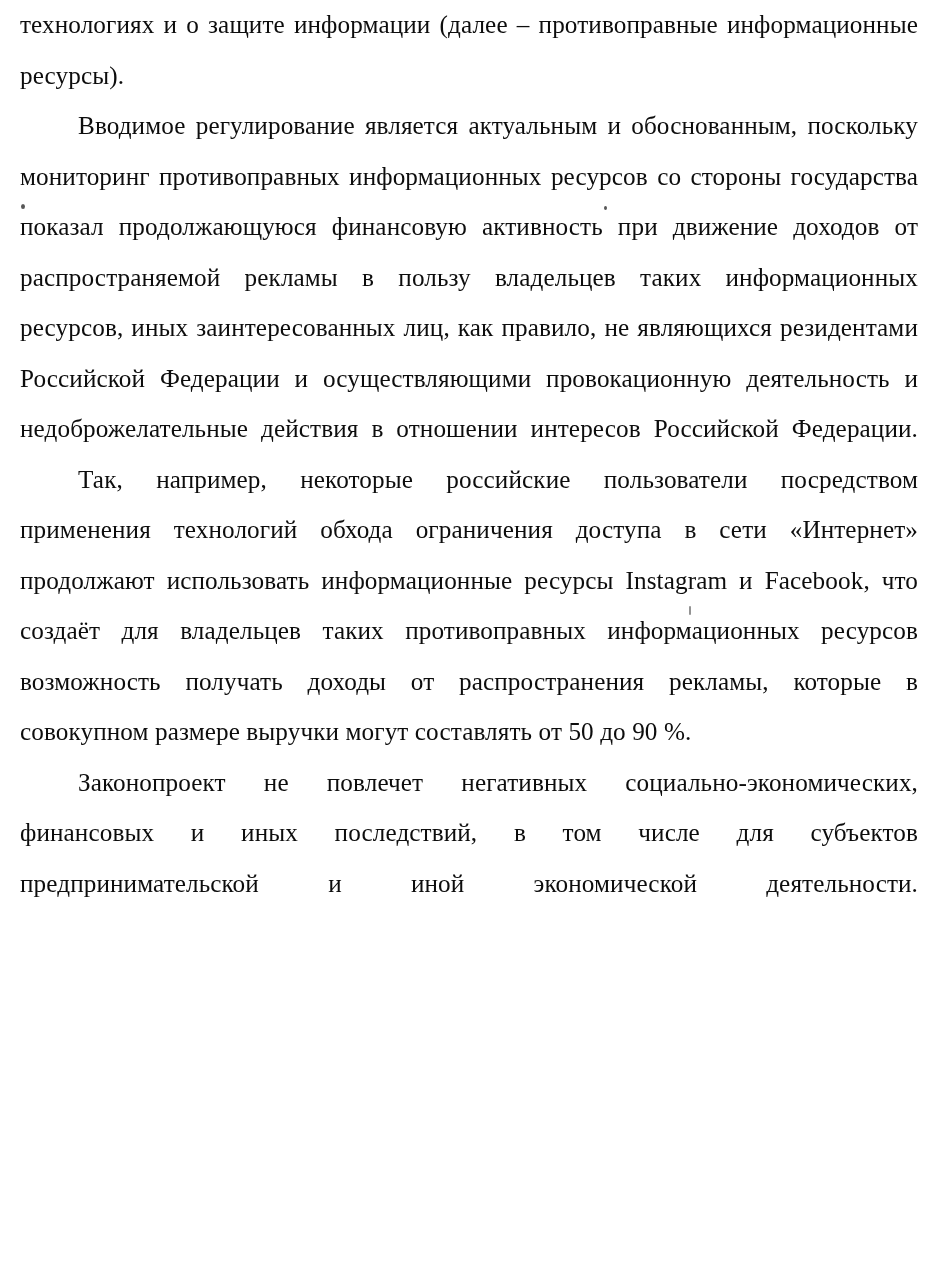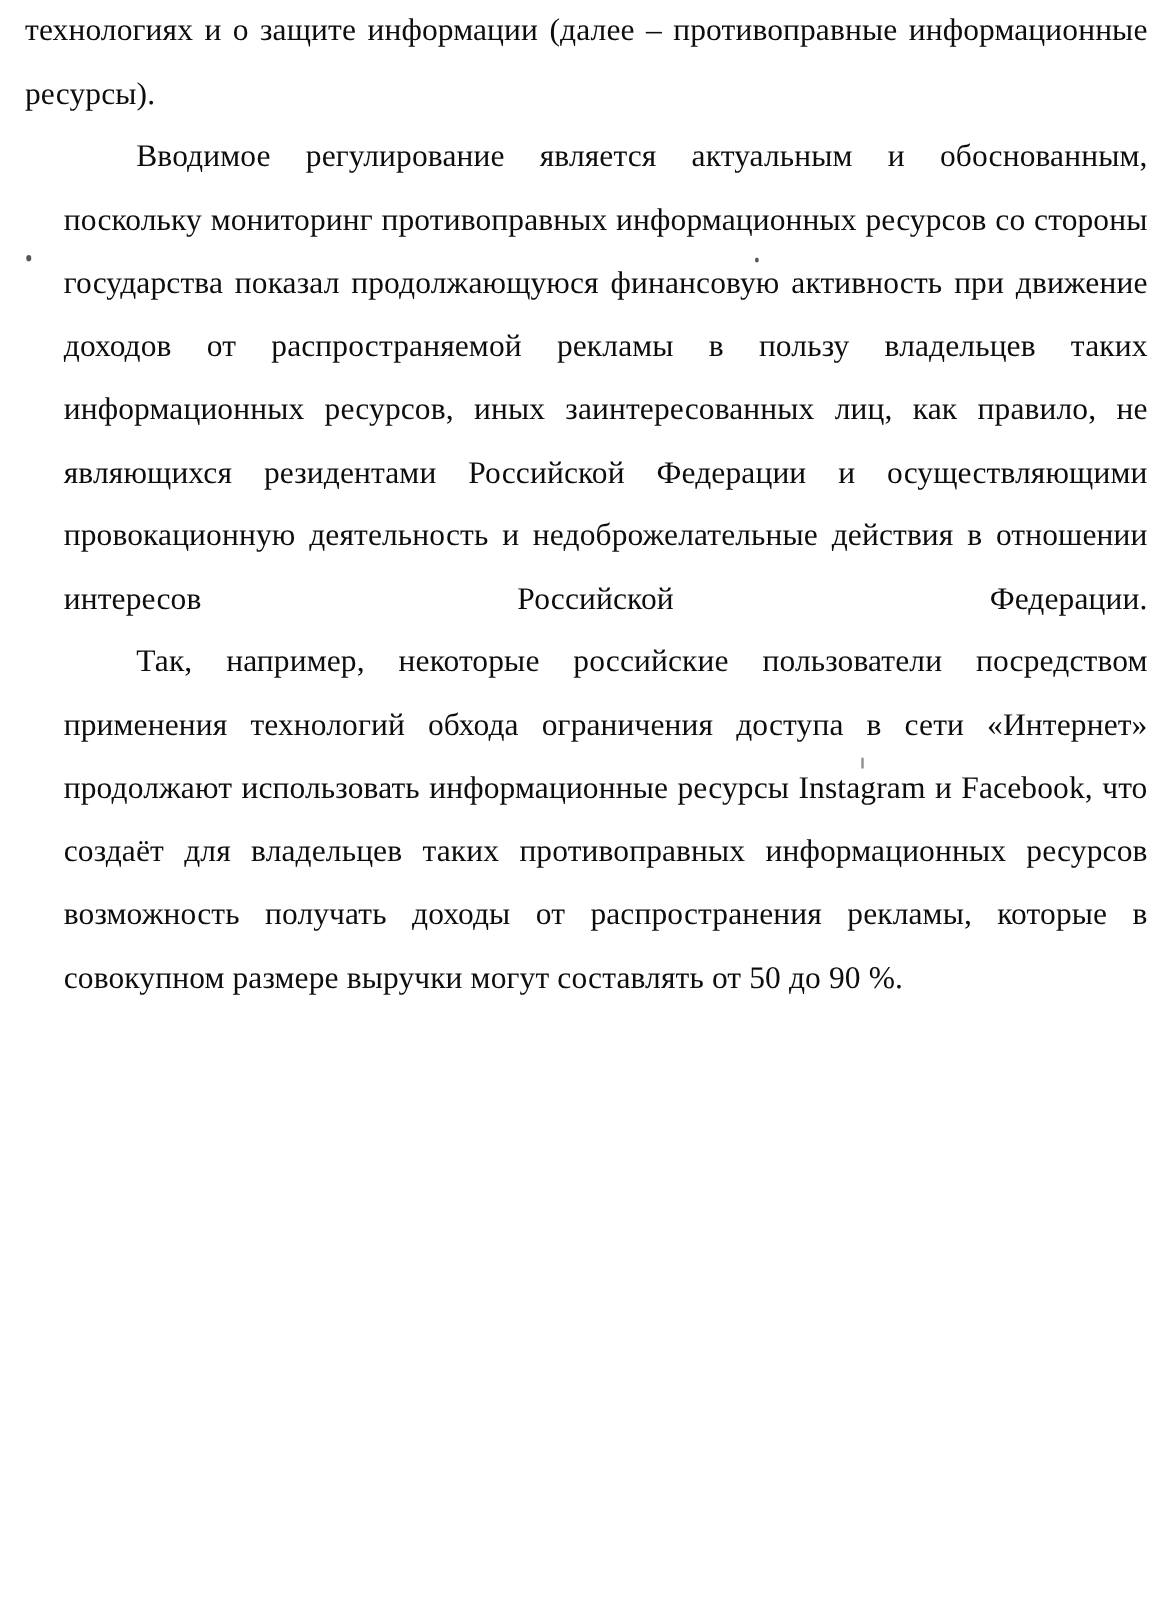--- a/index.html
+++ b/index.html
@@ -32,21 +32,20 @@
   }
   .para {
     margin: 0;
     padding: 0;
     text-align: justify;
     text-align-last: left;
     text-indent: 0;
   }
   .para.indent {
     text-indent: 58px;
-    margin-left: 31px;
   }
   
   .para.full-justify {
     text-align-last: justify;
   }
 
   
   .speck {
     position: absolute;
     background: #3a3a3a;
@@ -64,20 +63,21 @@
 
   <div class="body-text">
 
     <p class="para full-justify">технологиях и о защите информации (далее – противоправные информационные ресурсы).</p>
 
     <p class="para indent full-justify">Вводимое регулирование является актуальным и обоснованным, поскольку мониторинг противоправных информационных ресурсов со стороны государства показал продолжающуюся финансовую активность при движение доходов от распространяемой рекламы в пользу владельцев таких информационных ресурсов, иных заинтересованных лиц, как правило, не являющихся резидентами Российской Федерации и осуществляющими провокационную деятельность и недоброжелательные действия в отношении интересов Российской Федерации.</p>
 
     <p class="para indent">Так, например, некоторые российские пользователи посредством применения технологий обхода ограничения доступа в сети «Интернет» продолжают использовать информационные ресурсы Instagram и Facebook, что создаёт для владельцев таких противоправных информационных ресурсов возможность получать доходы от распространения рекламы, которые в совокупном размере выручки могут составлять от 50 до 90 %.</p>
 
 
+    <p class="para indent full-justify">Законопроект не повлечет негативных социально-экономических, финансовых и иных последствий, в том числе для субъектов предпринимательской и иной экономической деятельности.</p>
 
 
   </div>
 
   <span class="speck speck-a"></span>
   <span class="speck speck-b"></span>
   <span class="speck speck-c"></span>
 
 </div>
 

